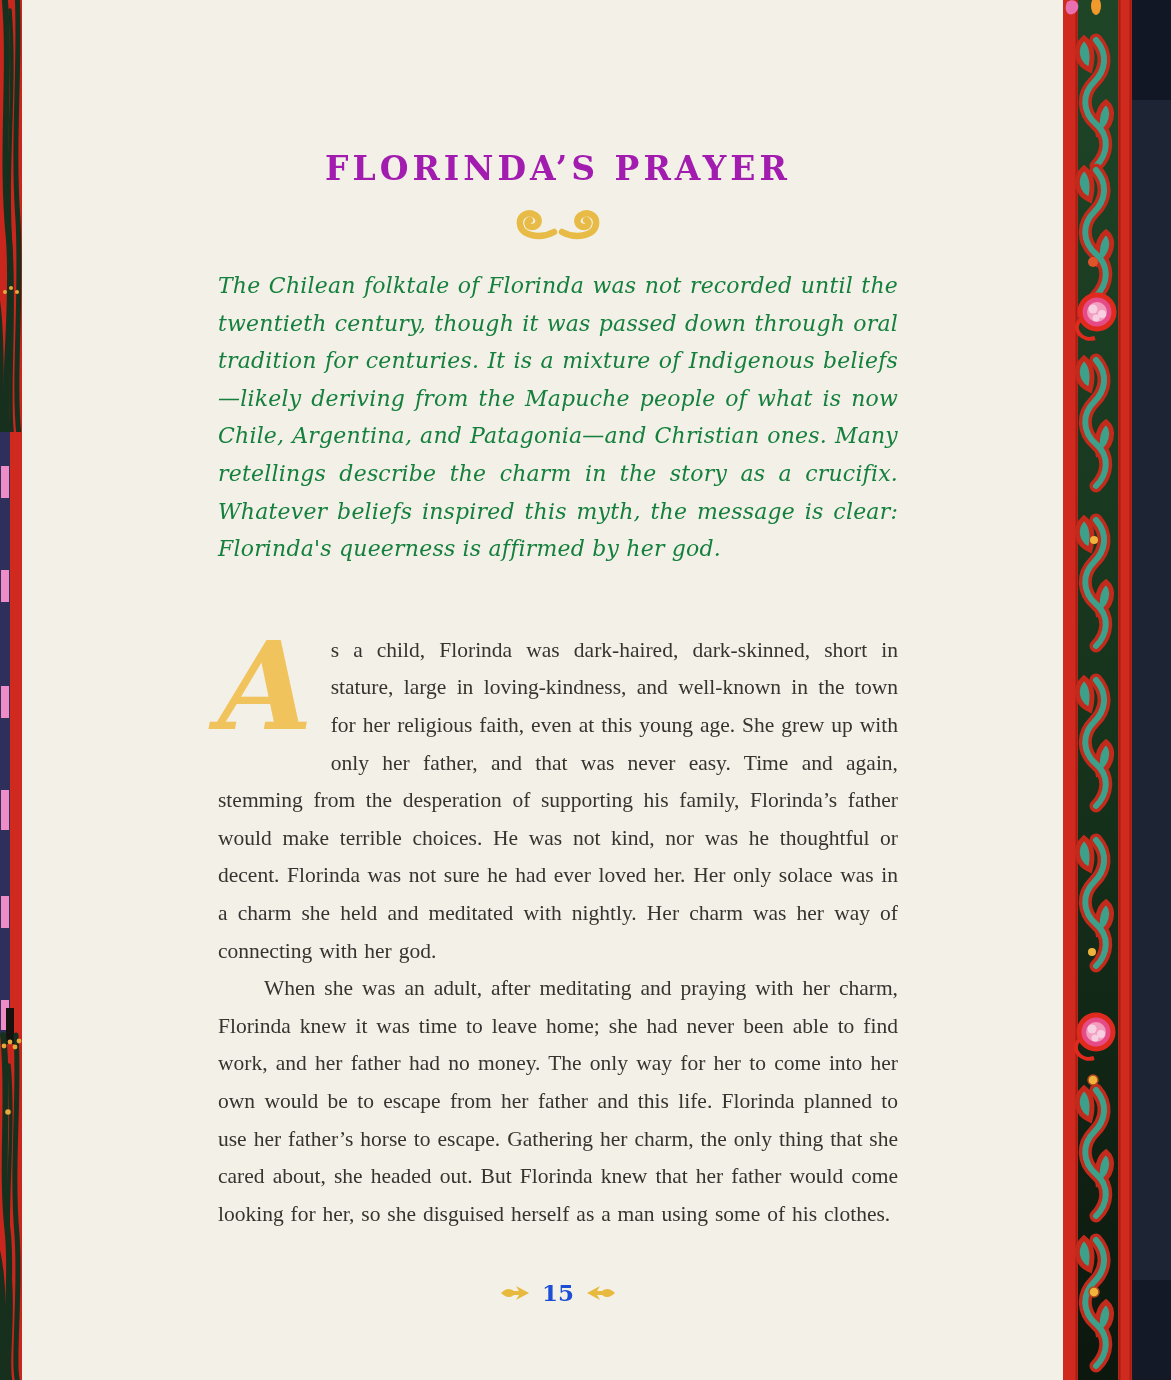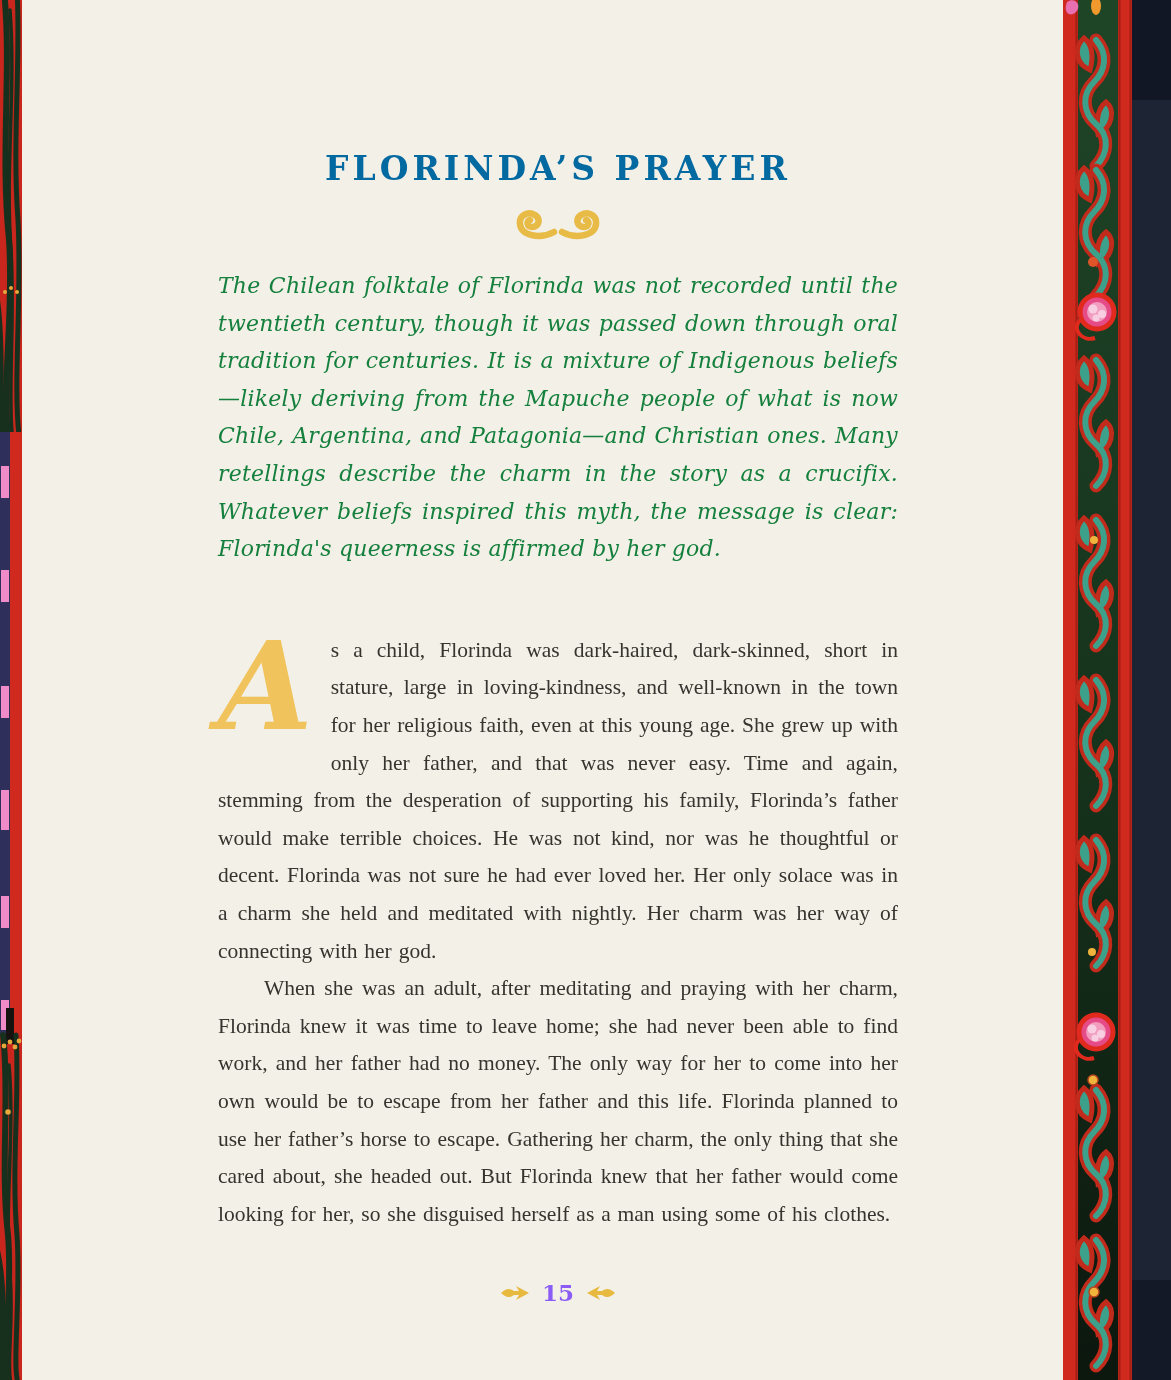--- a/index.html
+++ b/index.html
@@ -16,21 +16,21 @@
   .content{
     position:absolute;left:218px;top:0;width:680px;
   }
   .title{
     margin-top:152px;
     text-align:center;
     font-family:"DejaVu Serif", serif;
     font-weight:700;
     font-size:33px;
     letter-spacing:4px;
-    color:#0369a1;
+    color:#a21caf;
     line-height:1;
   }
   .flourish{display:block;margin:16px auto 0 auto;width:96px;height:34px;}
   .intro{
     margin-top:26px;
     font-family:"DejaVu Serif", serif;
     font-style:italic;
     font-size:22px;
     line-height:37.6px;
     text-align:justify;
@@ -62,21 +62,21 @@
     margin-top:46px;
     display:flex;
     align-items:center;
     justify-content:center;
     gap:12px;
   }
   .page-number{
     font-family:"DejaVu Serif", serif;
     font-weight:700;
     font-size:23px;
-    color:#8b5cf6;
+    color:#1d4ed8;
   }
   .fleuron{width:30px;height:16px;display:block;}
 </style>
 </head>
 <body>
 
 <div class="canvas">
 
   <div class="border border-left">
     <svg width="22" height="1380" viewBox="0 0 22 1380">

